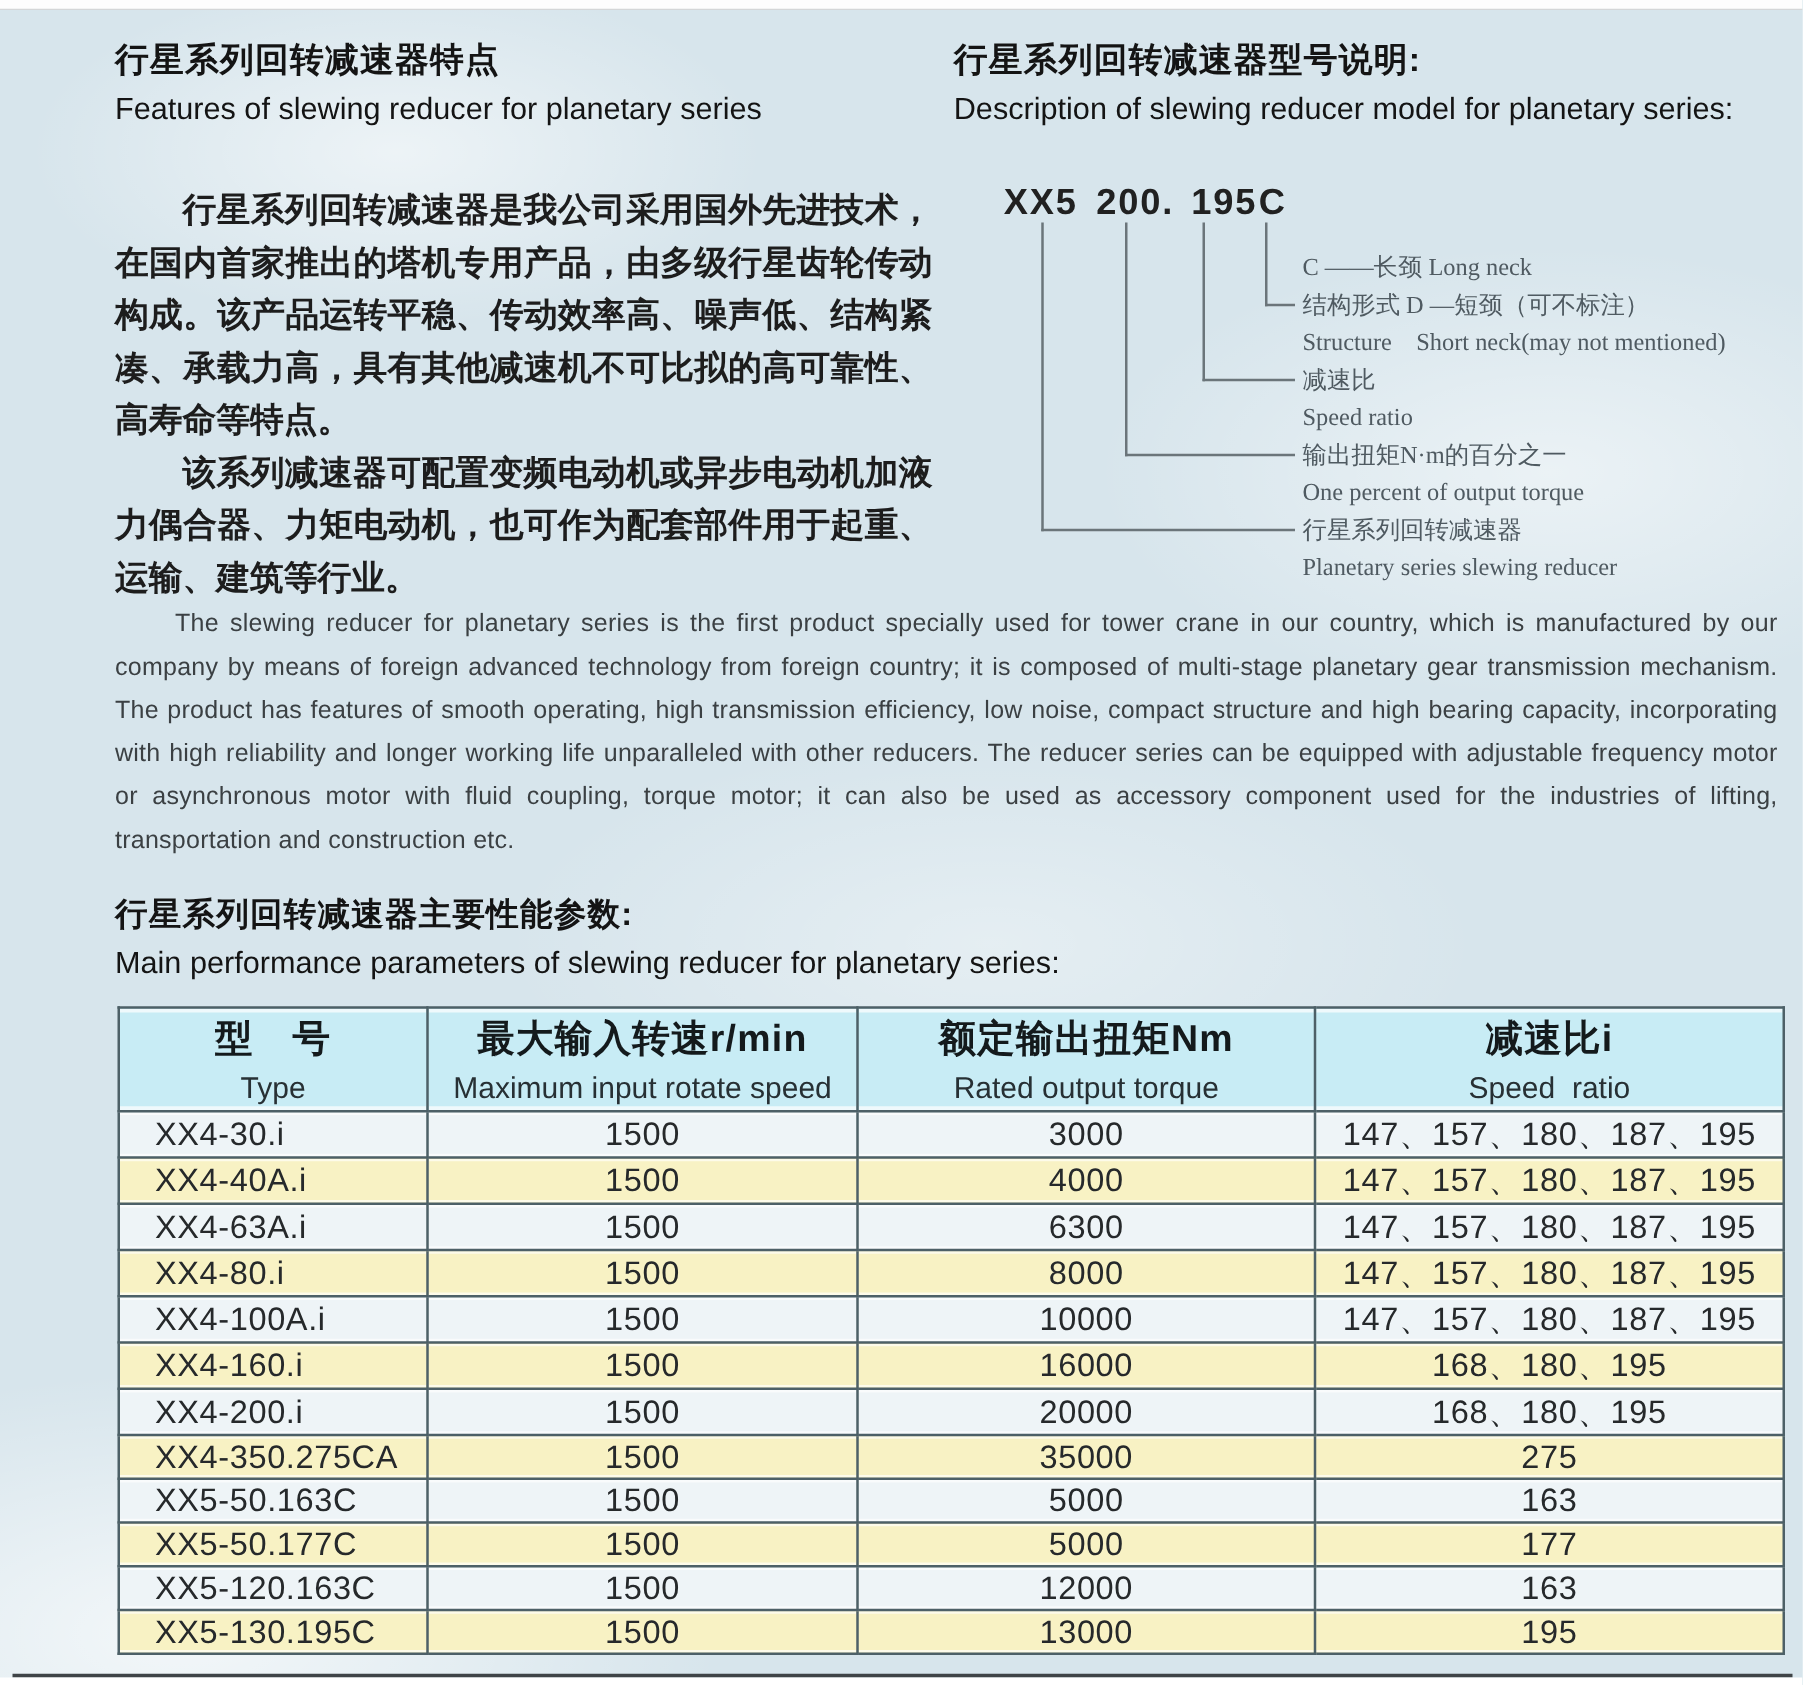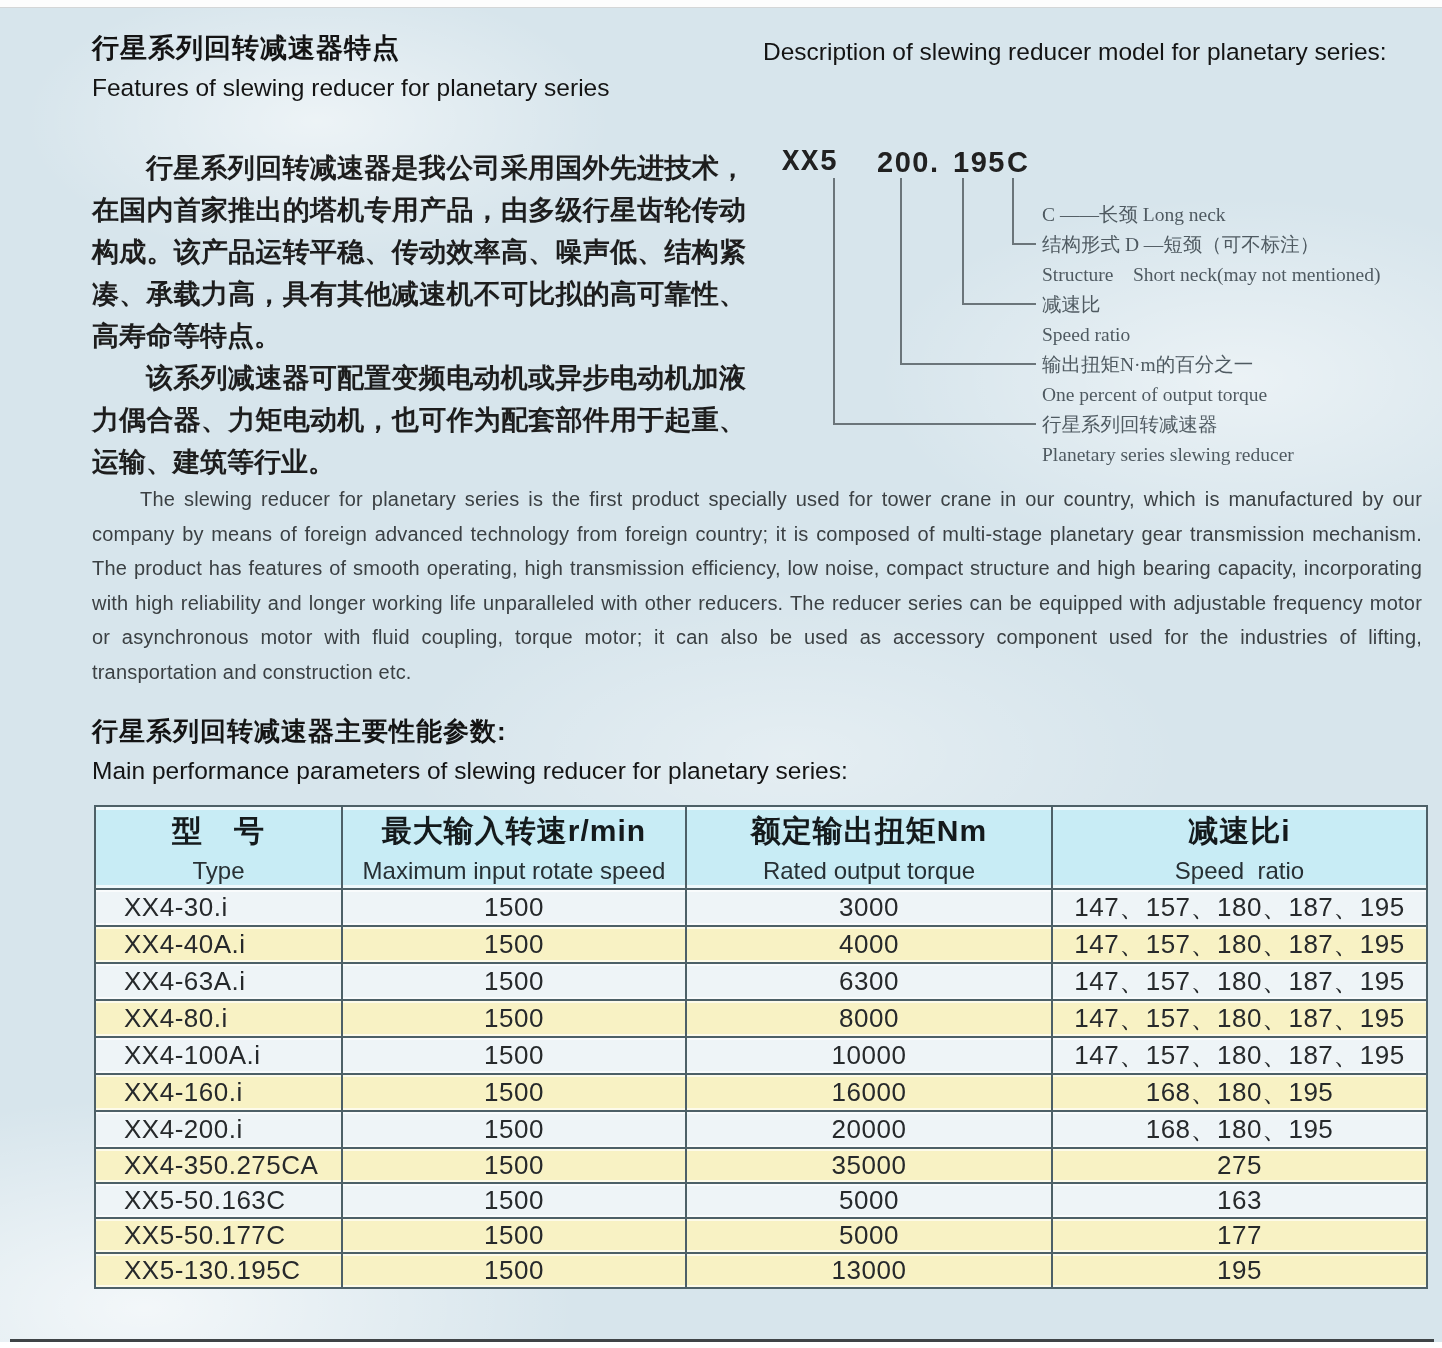--- a/index.html
+++ b/index.html
@@ -42,21 +42,21 @@
   .zh-paras p{
     margin:0;text-indent:2em;text-align:justify;
     font-size:27px;line-height:42px;font-weight:700;color:#1d1d1d;
   }
 
   .model-code{position:absolute;top:146px;left:0;width:100%;height:32px;}
   .model-seg{
     position:absolute;top:0;font-size:29px;font-weight:600;color:#212121;
     letter-spacing:1.5px;white-space:pre;
   }
-  .seg-0{left:782px;font-family:Liberation Mono, monospace;} .seg-1{left:877px;} .seg-2{left:953px;} .seg-3{left:1007px;}
+  .seg-0{left:803px;} .seg-1{left:877px;} .seg-2{left:953px;} .seg-3{left:1007px;}
 
   .conn{position:absolute;border-left:2px solid #6b757a;border-bottom:2px solid #6b757a;}
   .conn-xx5{left:833px;top:178px;width:203px;height:247px;}
   .conn-130{left:900px;top:178px;width:136px;height:187px;}
   .conn-195{left:962px;top:178px;width:74px;height:127px;}
   .conn-c  {left:1012px;top:178px;width:24px;height:67px;}
 
   .callouts{position:absolute;left:1042px;top:200px;width:400px;}
   .callout-line{
     height:30px;line-height:30px;white-space:pre;
@@ -112,20 +112,21 @@
     <h1 class="h-zh">行星系列回转减速器特点</h1>
     <h2 class="h-en">Features of slewing reducer for planetary series</h2>
   </div>
 
   <div class="zh-paras">
     <p>行星系列回转减速器是我公司采用国外先进技术，在国内首家推出的塔机专用产品，由多级行星齿轮传动构成。该产品运转平稳、传动效率高、噪声低、结构紧凑、承载力高，具有其他减速机不可比拟的高可靠性、高寿命等特点。</p>
     <p>该系列减速器可配置变频电动机或异步电动机加液力偶合器、力矩电动机，也可作为配套部件用于起重、运输、建筑等行业。</p>
   </div>
 
   <div class="model-head">
+    <h1 class="h-zh">行星系列回转减速器型号说明:</h1>
     <h2 class="h-en">Description of slewing reducer model for planetary series:</h2>
   </div>
 
   <div class="model-code">
     <span class="model-seg seg-0">XX5</span>
     <span class="model-seg seg-1">200.</span>
     <span class="model-seg seg-2">195</span>
     <span class="model-seg seg-3">C</span>
   </div>
 
@@ -234,20 +235,26 @@
           <td>1500</td>
           <td>5000</td>
           <td>163</td>
         </tr>
         <tr class="ry">
           <td class="col-type">XX5-50.177C</td>
           <td>1500</td>
           <td>5000</td>
           <td>177</td>
         </tr>
+        <tr class="rw">
+          <td class="col-type">XX5-120.163C</td>
+          <td>1500</td>
+          <td>12000</td>
+          <td>163</td>
+        </tr>
         <tr class="ry">
           <td class="col-type">XX5-130.195C</td>
           <td>1500</td>
           <td>13000</td>
           <td>195</td>
         </tr>
       </tbody>
   </table>
 
   <div class="bottom-rule"></div>

